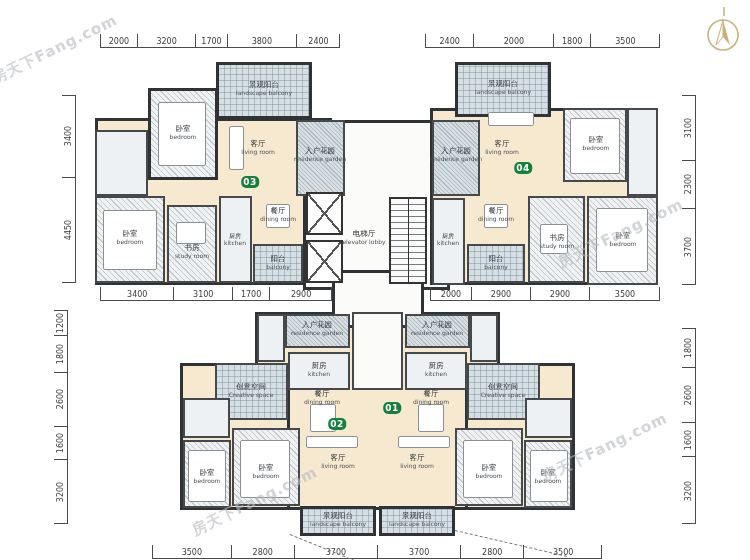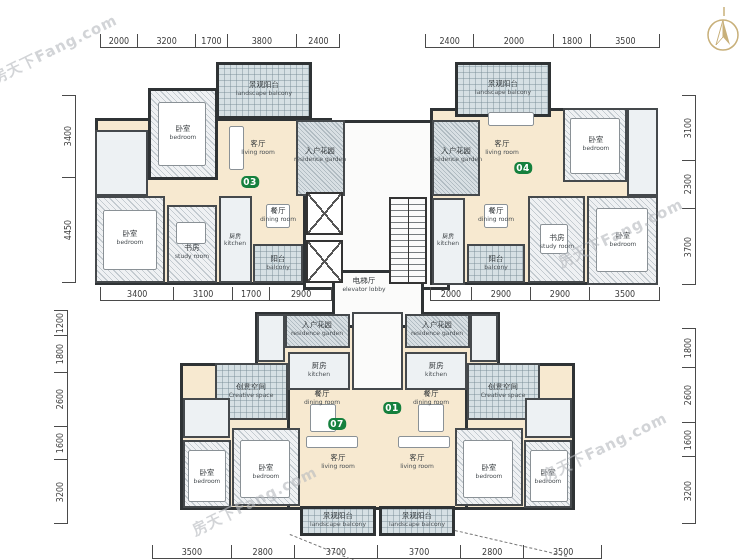--- a/index.html
+++ b/index.html
@@ -304,21 +304,21 @@
       <span class="en">kitchen</span>
     </div>
   <div class="rlabel" style="left:278px;top:263px;">
       <span class="cn">阳台</span>
       <span class="en">balcony</span>
     </div>
   <div class="rlabel" style="left:320px;top:155px;">
       <span class="cn">入户花园</span>
       <span class="en">residence garden</span>
     </div>
-  <div class="rlabel" style="left:364px;top:238px;margin-top:47px;">
+  <div class="rlabel" style="left:364px;top:238px;">
       <span class="cn">电梯厅</span>
       <span class="en">elevator lobby</span>
     </div>
   <div class="rlabel" style="left:456px;top:155px;">
       <span class="cn">入户花园</span>
       <span class="en">residence garden</span>
     </div>
   <div class="rlabel" style="left:502px;top:148px;">
       <span class="cn">客厅</span>
       <span class="en">living room</span>
@@ -408,16 +408,16 @@
       <span class="cn">景观阳台</span>
       <span class="en">landscape balcony</span>
     </div>
   <div class="rlabel" style="left:417px;top:520px;">
       <span class="cn">景观阳台</span>
       <span class="en">landscape balcony</span>
     </div>
 
   <div class="badge" style="left:250px;top:182px;">03</div>
   <div class="badge" style="left:523px;top:168px;">04</div>
-  <div class="badge" style="left:337px;top:424px;">07</div>
+  <div class="badge" style="left:337px;top:424px;">02</div>
   <div class="badge" style="left:392px;top:408px;">01</div>
 
 </div>
 
 </body></html>

